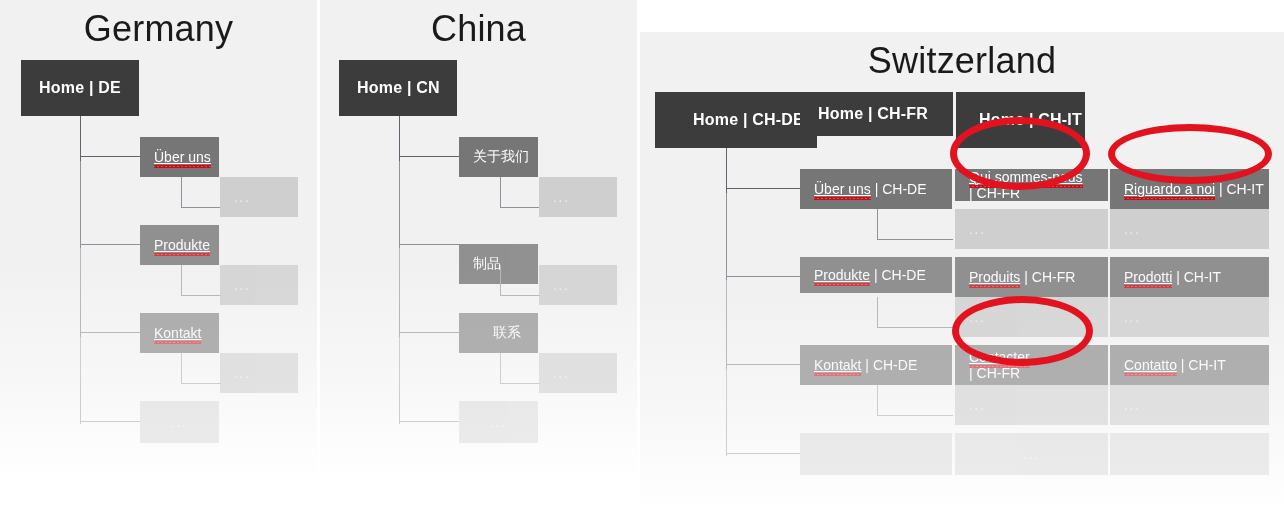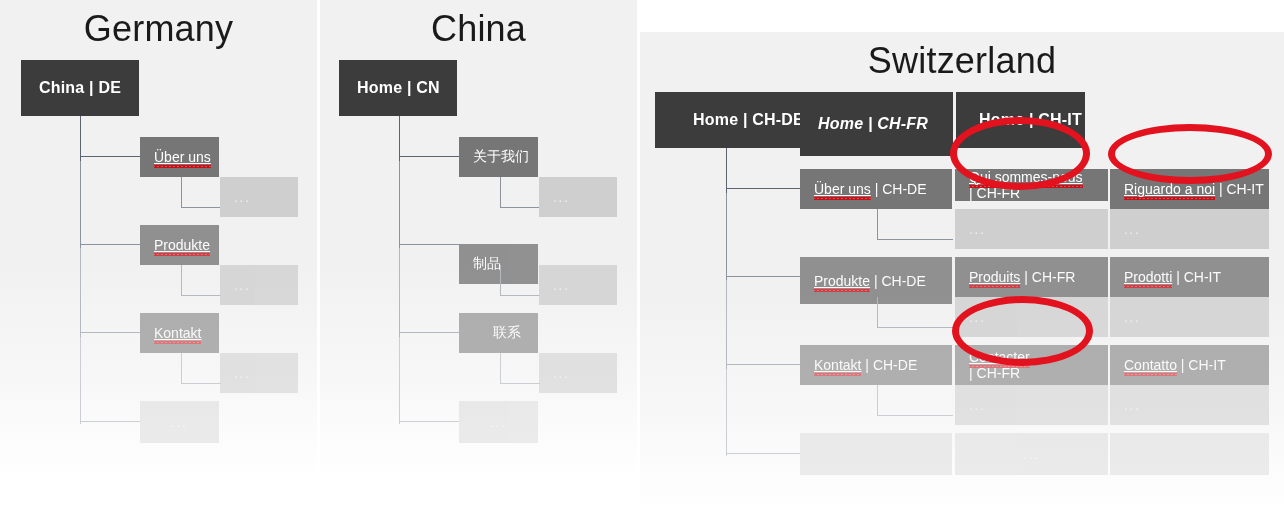--- a/index.html
+++ b/index.html
@@ -120,21 +120,21 @@
 </style>
 </head>
 <body>
 
 <div id="stage">
 
   <div class="panel" id="panel-germany">
     <div class="panel-title">Germany</div>
 
     <div class="node root" style="left:21px; top:60px; width:118px; height:56px;">
-      <span>China | DE</span>
+      <span>Home | DE</span>
     </div>
 
     <div class="ln v" style="left:80px; top:116px; height:45px;"></div>
     <div class="ln v light" style="left:80px; top:161px; height:87px;"></div>
     <div class="ln v lighter" style="left:80px; top:248px; height:89px;"></div>
     <div class="ln v lightest" style="left:80px; top:337px; height:87px;"></div>
 
     <div class="ln h" style="left:80px; top:156px; width:60px;"></div>
     <div class="node lvl1" style="left:140px; top:137px; width:79px; height:40px;">
       <span class="sq">Über uns</span>
@@ -222,21 +222,21 @@
   </div>
 
   <div class="divider" style="left:637px;"></div>
 
   <div class="panel" id="panel-switzerland">
     <div class="panel-title">Switzerland</div>
 
     <div class="node root" style="left:15px; top:60px; width:162px; height:56px;padding-left:38px;">
       <span>Home | CH-DE</span>
     </div>
-    <div class="node root" style="left:160px; top:60px; width:153px; height:64px;font-style:italic;">
+    <div class="node root" style="left:160px; top:60px; width:153px; height:44px;">
       <span>Home | CH-FR</span>
     </div>
     <div class="node root" style="left:316px; top:60px; width:129px; height:56px;padding-left:23px;">
       <span>Home | CH-IT</span>
     </div>
 
     <div class="ln v" style="left:86px; top:116px; height:45px;"></div>
     <div class="ln v light" style="left:86px; top:161px; height:87px;"></div>
     <div class="ln v lighter" style="left:86px; top:248px; height:89px;"></div>
     <div class="ln v lightest" style="left:86px; top:337px; height:87px;"></div>
@@ -262,21 +262,21 @@
     </div>
     <div class="node lvl2" style="left:315px; top:177px; width:153px; height:40px;">
       <span>...</span>
     </div>
     <div class="node lvl2" style="left:470px; top:177px; width:159px; height:40px;">
       <span>...</span>
     </div>
 
     <div class="ln h light" style="left:86px; top:244px; width:74px;"></div>
 
-    <div class="node lvl1 fade-1" style="left:160px; top:225px; width:152px; height:47px;">
+    <div class="node lvl1 fade-1" style="left:160px; top:225px; width:152px; height:36px;">
       <span><span class="sq">Produkte</span><span> | CH-DE</span></span>
     </div>
     <div class="node lvl1 fade-1" style="left:315px; top:225px; width:153px; height:40px;">
       <span><span class="sq">Produits</span><span> | CH-FR</span></span>
     </div>
     <div class="node lvl1 fade-1" style="left:470px; top:225px; width:159px; height:40px;">
       <span><span class="sq">Prodotti</span><span> | CH-IT</span></span>
     </div>
 
     <div class="ln v lighter" style="left:237px; top:265px; height:31px;"></div>

